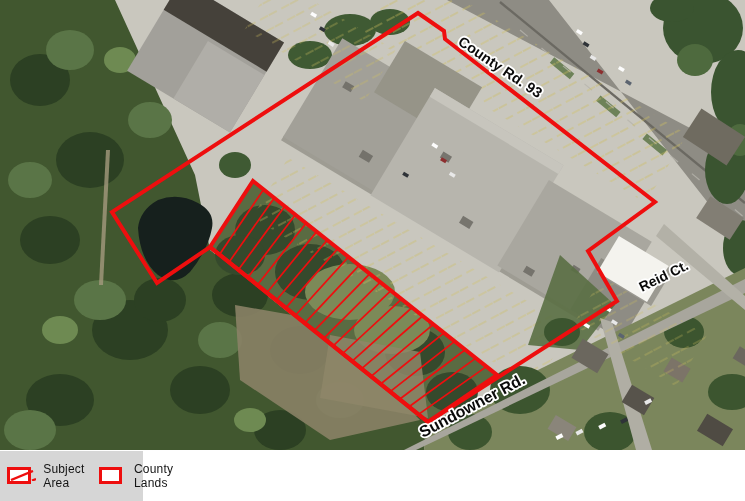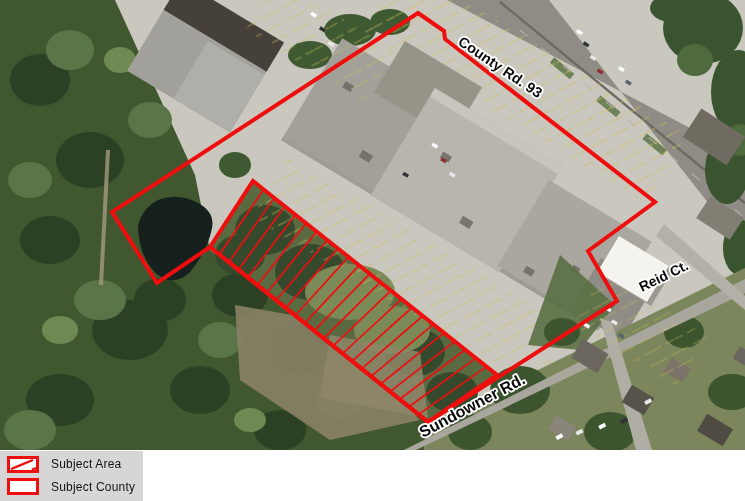--- a/index.html
+++ b/index.html
@@ -5,21 +5,21 @@
   :root{ --red:#ee0e0e; --legend-bg:#d6d6d6; }
   html,body{margin:0;padding:0;background:#ffffff;}
   #stage{position:relative;width:745px;height:501px;overflow:hidden;background:#ffffff;
          font-family:"Liberation Sans",sans-serif;}
   #map-svg{position:absolute;left:0;top:0;display:block;}
   .road-label{font-family:"Liberation Sans",sans-serif;font-weight:bold;fill:#0a0a0a;
               stroke:#ffffff;stroke-width:3.6px;paint-order:stroke;stroke-linejoin:round;}
   .ann{fill:none;stroke:var(--red);stroke-width:4;stroke-linejoin:miter;}
   #subject-area-hatch line{stroke:var(--red);stroke-width:1.7;}
   .legend{position:absolute;left:0;top:451px;width:143px;height:50px;background:var(--legend-bg);
-          display:flex;flex-direction:column;justify-content:space-around;padding:2px 0 3px 0;box-sizing:border-box;}
+          display:flex;justify-content:space-around;padding:2px 0 3px 0;box-sizing:border-box;}
   .legend-row{display:flex;align-items:center;gap:12px;padding-left:7px;}
   .swatch{width:26px;height:11px;background:#ffffff;border:3px solid var(--red);display:inline-block;position:relative;}
   .swatch svg{position:absolute;left:0;top:0;}
   .legend-label{font-size:12px;color:#141414;letter-spacing:0.2px;}
 </style>
 </head>
 <body>
 
 <div id="stage">
 
@@ -246,17 +246,17 @@
     <span class="swatch">
       <svg width="26" height="11" viewBox="0 0 26 11">
             <line x1="1" y1="10" x2="23" y2="1" stroke="#ee0e0e" stroke-width="2.4"></line>
             <line x1="22" y1="10.5" x2="26" y2="9" stroke="#ee0e0e" stroke-width="2.4"></line>
           </svg>
     </span>
     <span class="legend-label">Subject Area</span>
   </div>
   <div class="legend-row">
     <span class="swatch"></span>
-    <span class="legend-label">Subject County</span>
+    <span class="legend-label">County Lands</span>
   </div>
 </div>
 
 </div>
 
 </body></html>

